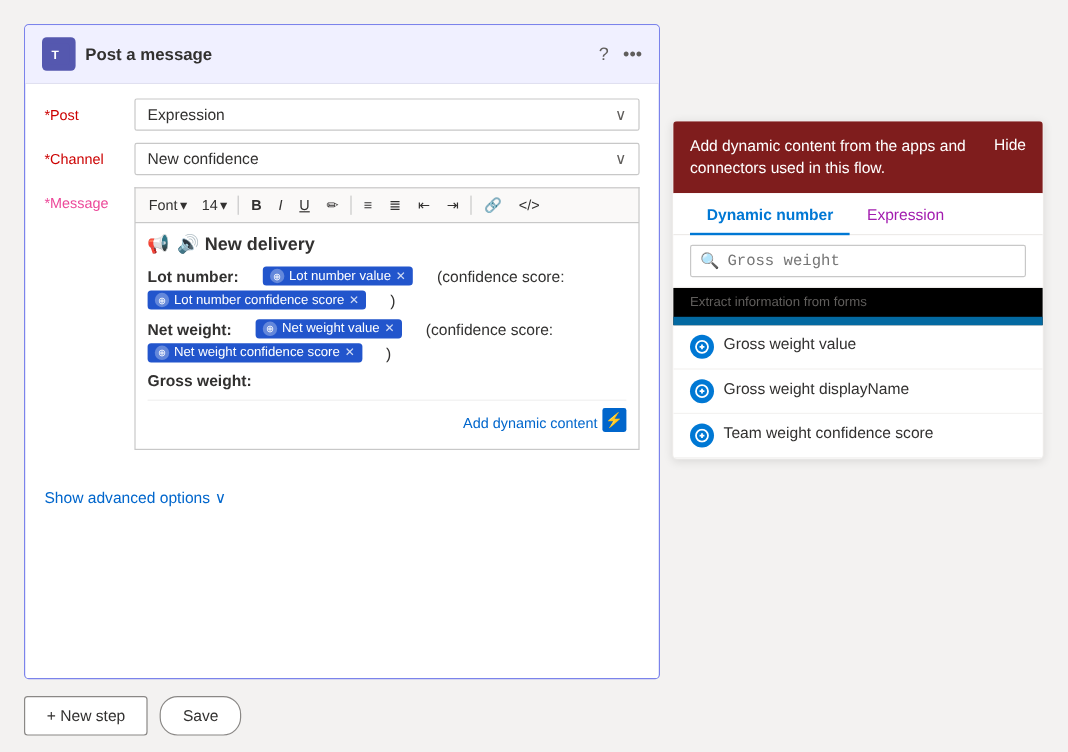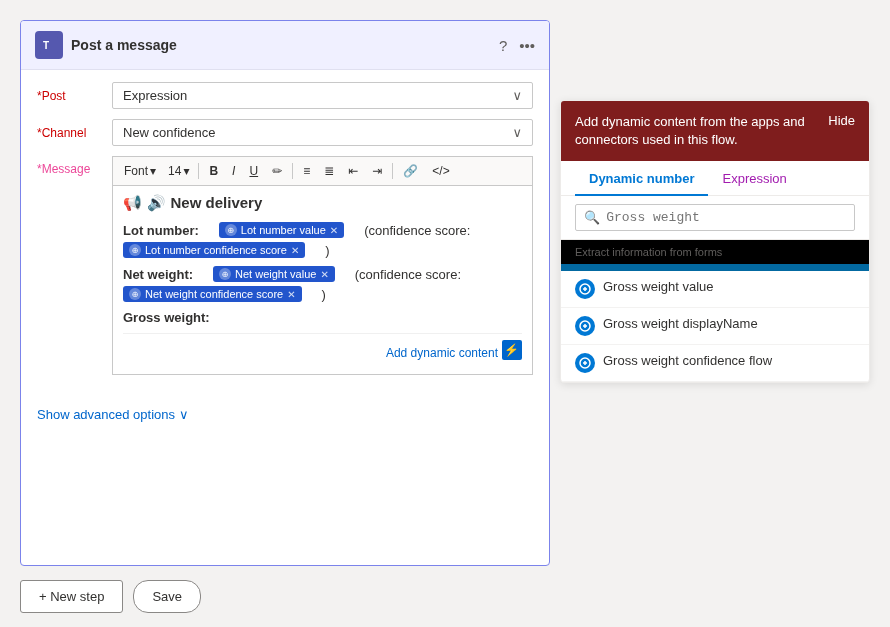--- a/index.html
+++ b/index.html
@@ -605,21 +605,21 @@
           </div>
           <span>Gross weight displayName</span>
         </div>
         <div class="panel-item">
           <div class="panel-item-icon">
             <svg viewBox="0 0 12 12" fill="none">
                 <circle cx="6" cy="6" r="5" stroke="white" stroke-width="1.5"></circle>
                 <path d="M4 6h4M6 4v4" stroke="white" stroke-width="1.5"></path>
               </svg>
           </div>
-          <span>Gross weight confidence flow</span>
+          <span>Team weight confidence score</span>
         </div>
       </div>
     </div>
   </div>
 </div>
 
 <div class="bottom-bar">
   <button class="btn-new-step">
     <span>+ New step</span>
   </button>

